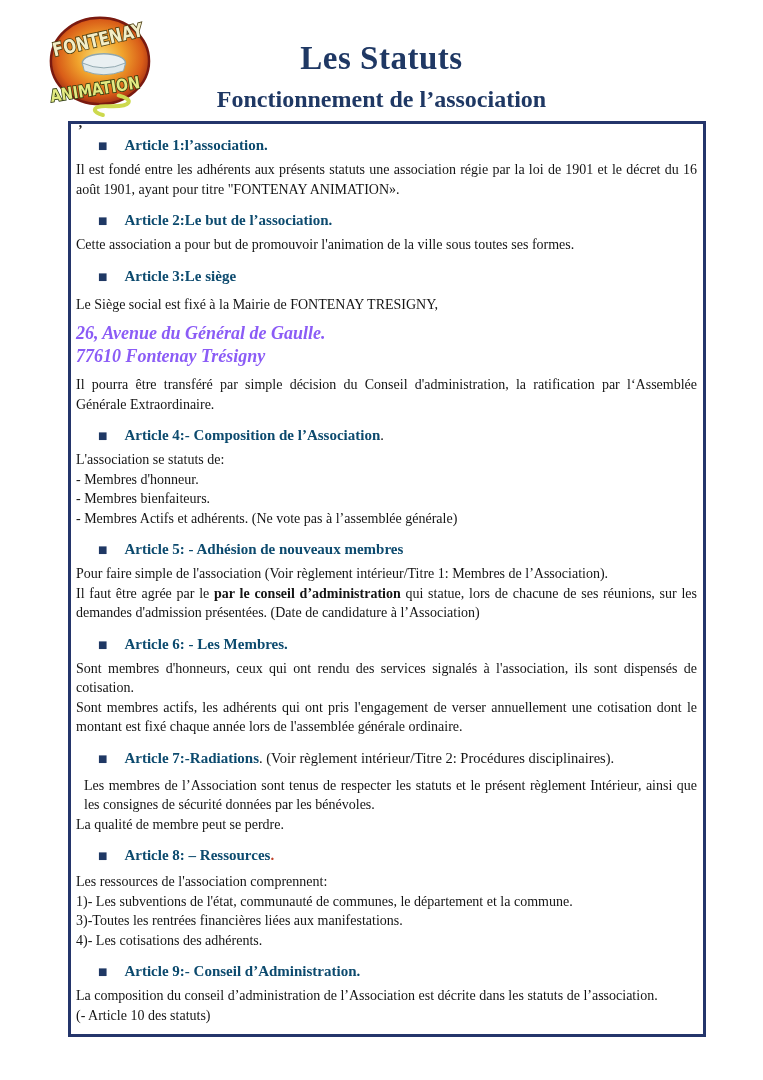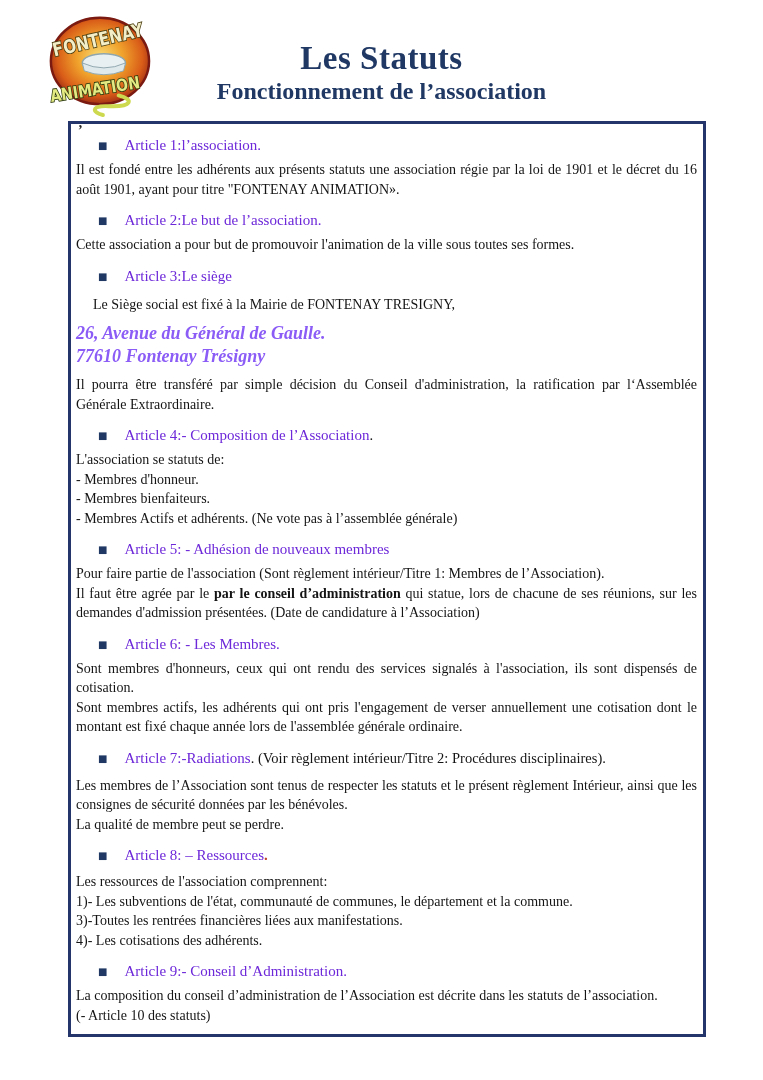--- a/index.html
+++ b/index.html
@@ -3,33 +3,33 @@
 <meta charset="utf-8">
 <style>
   * { margin:0; padding:0; box-sizing:border-box; }
   html,body { width:763px; height:1080px; background:#ffffff; overflow:hidden; }
   body { position:relative; font-family:"Liberation Serif", serif; color:#111; }
 
   .logo { position:absolute; left:44px; top:6px; width:108px; height:112px; }
 
   .header { padding-top:40px; text-align:center; }
   .title { font-size:33px; font-weight:bold; color:#1f3864; letter-spacing:0.5px; }
-  .subtitle { font-size:24px; font-weight:bold; color:#1f3864; margin-top:1px; }
+  .subtitle { font-size:24px; font-weight:bold; color:#1f3864; margin-top:9px; }
 
   .box {
     position:absolute; left:68px; top:121px; width:638px;
     border:3px solid #24356b; background:#fff;
     padding:2px 6px 9px 5px;
   }
   .stray { position:absolute; top:1px; left:7px; font-size:14px; font-weight:bold; color:#222; line-height:12px; }
 
   .article-head { display:flex; align-items:baseline; margin:11px 0 3px 0; font-size:15px; line-height:20px; }
   .article-head:first-of-type { margin-top:9px; }
   .bullet { font-family:"DejaVu Sans", sans-serif; font-size:10px; color:#1f3864; margin-left:22px; margin-right:17px; position:relative; top:-1px; }
-  .head-text { font-weight:normal; color:#6d28d9; }
+  .head-text { font-weight:bold; color:#0c4a6e; }
   .head-tail { font-weight:normal; font-size:14.5px; color:#141414; }
   .head-dot { font-weight:bold; color:#c0432b; }
 
   .para, .line { font-size:14px; line-height:19.5px; color:#141414; }
   .para { text-align:justify; }
 
   .address { font-size:18px; font-weight:bold; font-style:italic; line-height:23px; color:#8b5cf6; margin:8px 0 7px 0; }
 
   .footer { position:absolute; top:1080px; left:0; width:100%; text-align:center; color:#000000; font-size:19px; line-height:17.5px; }
 </style>
@@ -72,57 +72,57 @@
   <div class="article-head">
       <span class="bullet">■</span>
       <span class="head-text">Article 2:Le but de l’association.</span>
     </div>
   <div class="para">Cette association a pour but de promouvoir l'animation de la ville sous toutes ses formes.</div>
 
   <div class="article-head">
       <span class="bullet">■</span>
       <span class="head-text">Article 3:Le siège</span>
     </div>
-  <div class="para" style="margin-top:7px;margin-left:17px;">Le Siège social est fixé à la Mairie de FONTENAY TRESIGNY,</div>
+  <div class="para" style="margin-top:7px;">Le Siège social est fixé à la Mairie de FONTENAY TRESIGNY,</div>
   <div class="address">
     <div>26, Avenue du Général de Gaulle.</div>
     <div>77610 Fontenay Trésigny</div>
   </div>
   <div class="para">Il pourra être transféré par simple décision du Conseil d'administration, la ratification par l‘Assemblée Générale Extraordinaire.</div>
 
   <div class="article-head">
       <span class="bullet">■</span>
       <span class="head-text">Article 4:- Composition de l’Association</span>
       <span class="head-tail">.</span>
     </div>
   <div class="line">L'association se statuts de:</div>
   <div class="line">- Membres d'honneur.</div>
   <div class="line">- Membres bienfaiteurs.</div>
   <div class="line">- Membres Actifs et adhérents. (Ne vote pas à l’assemblée générale)</div>
 
   <div class="article-head">
       <span class="bullet">■</span>
       <span class="head-text">Article 5: - Adhésion de nouveaux membres</span>
     </div>
-  <div class="line">Pour faire partie de l'association (Sont règlement intérieur/Titre 1: Membres de l’Association).</div>
+  <div class="line">Pour faire simple de l'association (Voir règlement intérieur/Titre 1: Membres de l’Association).</div>
   <div class="para"><span>Il faut être agrée par le </span><b>par le conseil d’administration</b><span> qui statue, lors de chacune de ses réunions, sur les demandes d'admission présentées. (Date de candidature à l’Association)</span></div>
 
   <div class="article-head">
       <span class="bullet">■</span>
       <span class="head-text">Article 6: - Les Membres.</span>
     </div>
   <div class="para" style="">Sont membres d'honneurs, ceux qui ont rendu des services signalés à l'association, ils sont dispensés de cotisation.</div>
   <div class="para">Sont membres actifs, les adhérents qui ont pris l'engagement de verser annuellement une cotisation dont le montant est fixé chaque année lors de l'assemblée générale ordinaire.</div>
 
   <div class="article-head">
       <span class="bullet">■</span>
       <span class="head-text">Article 7:-Radiations</span>
       <span class="head-tail">. (Voir règlement intérieur/Titre 2: Procédures disciplinaires).</span>
     </div>
-  <div class="para" style="margin-top:6px;">Les membres de l’Association sont tenus de respecter les statuts et le présent règlement Intérieur, ainsi que les consignes de sécurité données par les bénévoles.</div>
+  <div class="para" style="margin-top:6px;margin-left:8px;">Les membres de l’Association sont tenus de respecter les statuts et le présent règlement Intérieur, ainsi que les consignes de sécurité données par les bénévoles.</div>
   <div class="line">La qualité de membre peut se perdre.</div>
 
   <div class="article-head">
       <span class="bullet">■</span>
       <span class="head-text">Article 8: – Ressources</span>
       <span class="head-dot">.</span>
     </div>
   <div class="line" style="margin-top:5px;">Les ressources de l'association comprennent:</div>
   <div class="line">1)- Les subventions de l'état, communauté de communes, le département et la commune.</div>
   <div class="line">3)-Toutes les rentrées financières liées aux manifestations.</div>

